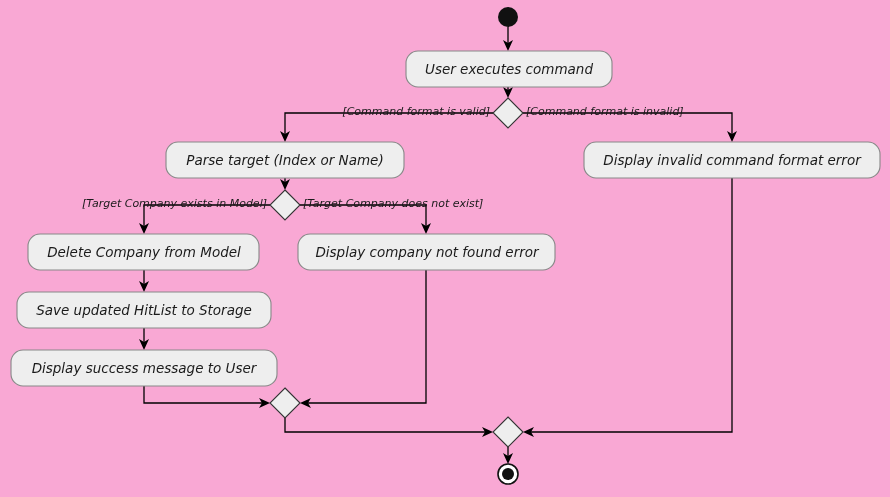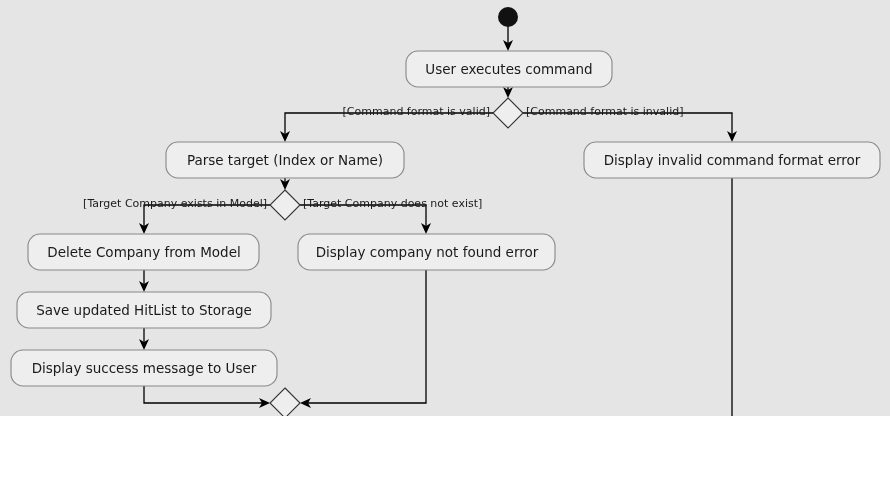--- a/index.html
+++ b/index.html
@@ -3,24 +3,25 @@
 <meta charset="utf-8">
 <style>
   html, body {
     margin: 0;
     padding: 0;
     background: #ffffff;
   }
   #diagram-root {
     position: relative;
     width: 890px;
-    height: 416px;
-    background: #e5e5e5;
+    height: 497px;
+    background: #f9a8d4;
     font-family: "DejaVu Sans", sans-serif;
     overflow: hidden;
+    font-style: italic;
   }
   svg.diagram-canvas {
     display: block;
     width: 890px;
     height: 497px;
   }
   .node-box {
     fill: #eeeeee;
     stroke: #888888;
     stroke-width: 1.1;

